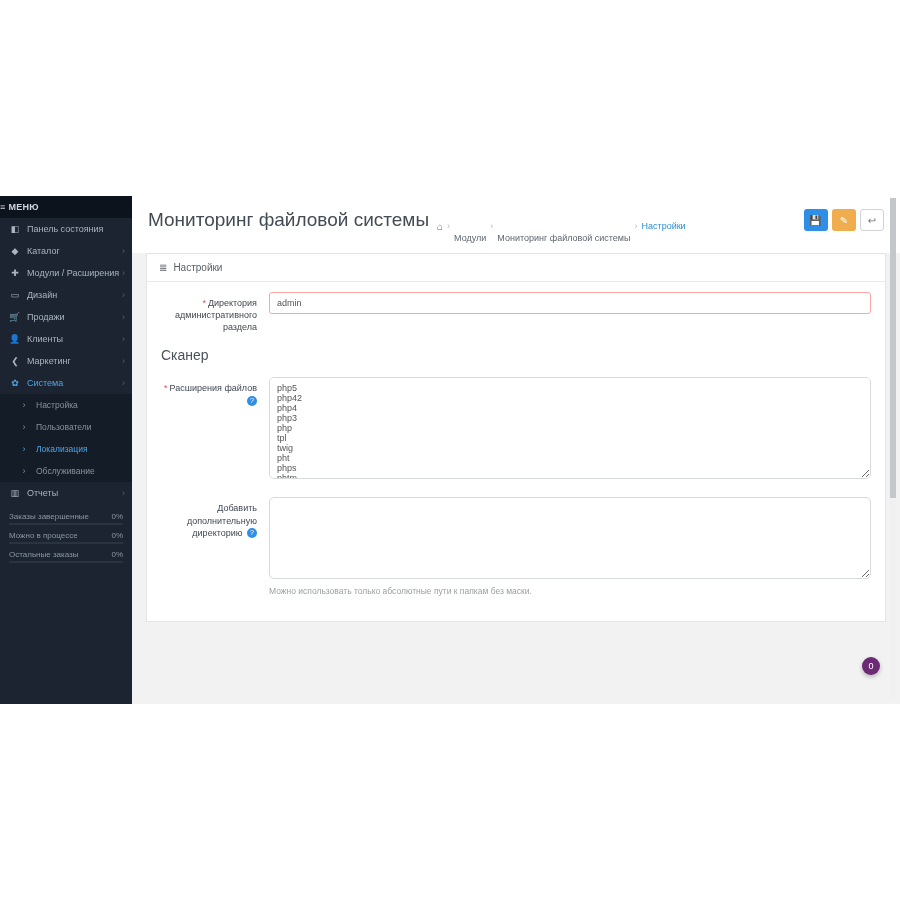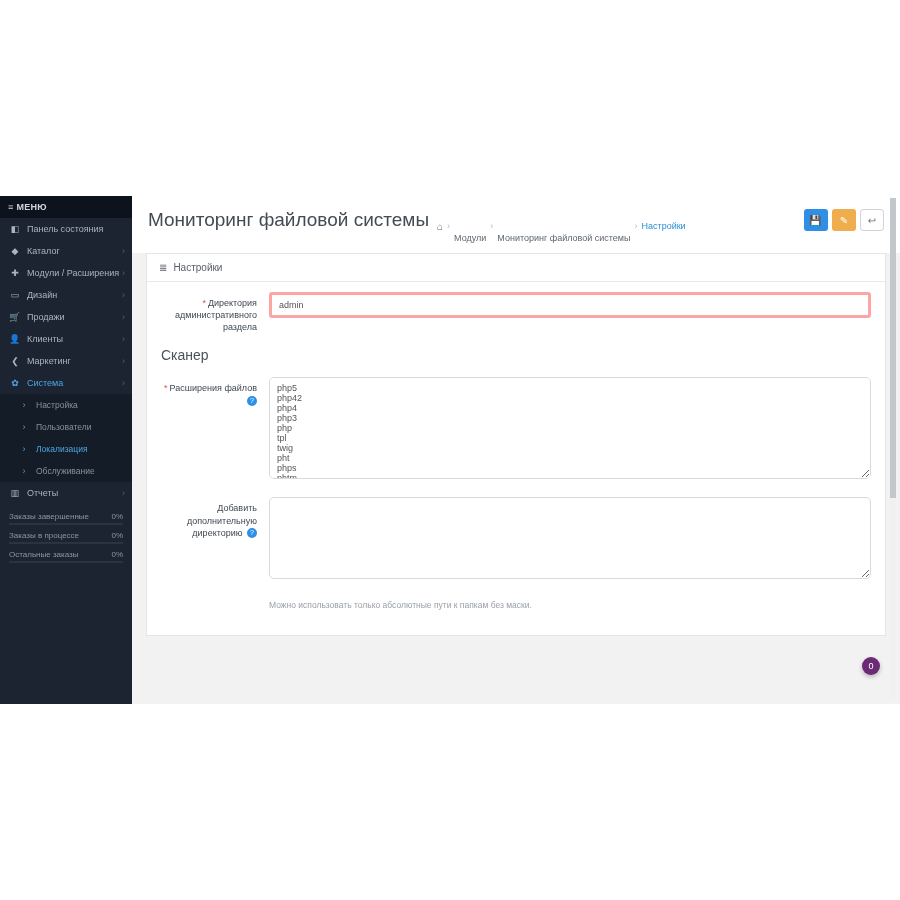--- a/index.html
+++ b/index.html
@@ -1,19 +1,19 @@
 <!DOCTYPE html>
 <html><head>
 <meta charset="utf-8">
 <style>
 * { margin: 0; padding: 0; box-sizing: border-box; font-family: Arial, Helvetica, sans-serif; }
 body { background: #fff; width: 900px; height: 900px; position: relative; overflow: hidden; }
 .app-wrapper { position: absolute; top: 196px; left: 0; width: 900px; height: 508px; display: flex; background: #fff; }
 .sidebar { width: 132px; background: #1b2430; color: #aab4c1; font-size: 9px; display: flex; flex-direction: column; overflow: hidden; }
-.menu-header { background: #0d131c; padding: 6px 8px; font-size: 9px; color: #d0d6dd; font-weight: bold; letter-spacing: 0.3px; }
+.menu-header { background: #0d131c; padding: 6px 0; font-size: 9px; color: #d0d6dd; font-weight: bold; letter-spacing: 0.3px; }
 .sidebar ul { list-style: none; }
 .sidebar li { display: flex; align-items: center; padding: 6px 9px; color: #aab4c1; cursor: pointer; position: relative; white-space: nowrap; overflow: hidden; }
 .sidebar li.active { color: #4ea4e4; }
 .sidebar li.section-active { color: #4ea4e4; }
 .sidebar li .ic { width: 12px; display: inline-flex; justify-content: center; margin-right: 6px; font-size: 9px; }
 .sidebar li.has-sub::after { content: "›"; position: absolute; right: 7px; color: #566273; font-size: 9px; }
 .sidebar .sub li { padding-left: 18px; background: #131c27; color: #87909c; font-size: 8.5px; }
 .sidebar .sub li.active { color: #4ea4e4; }
 .stats { padding: 8px 9px; font-size: 8px; color: #8c96a4; }
 .stats .row { display: flex; justify-content: space-between; margin-bottom: 2px; }
@@ -34,23 +34,23 @@
 .btn-orange { background: #f0ad4e; }
 .btn-grey { background: #fff; color: #6b7077; border: 1px solid #d0d4d8; }
 .panel { margin: 0 14px 10px 14px; background: #fff; border: 1px solid #e2e4e7; }
 .panel-head { border-bottom: 1px solid #e8eaec; padding: 8px 12px; font-size: 10px; color: #5a6069; display:flex; align-items:center; gap:6px;}
 .panel-body { padding: 10px 14px; }
 .section-title { font-size: 14px; color: #4a525b; margin: 6px 0 14px 0; font-weight: 400;}
 .form-row { display: flex; margin-bottom: 14px; }
 .form-row .lbl { width: 108px; text-align: right; padding-right: 12px; font-size: 9px; color: #404852; padding-top: 5px; line-height: 1.35;}
 .form-row .lbl .req { color: #d9534f; margin-right: 2px; }
 .form-row .ctrl { flex: 1; }
-.form-row input[type=text] { width: 100%; border: 3px solid #fca5a5; border-radius: 3px; padding: 5px 7px; font-size: 9px; color: #555; }
+.form-row input[type=text] { width: 100%; border: 1px solid #fca5a5; border-radius: 3px; padding: 5px 7px; font-size: 9px; color: #555; }
 .form-row textarea { width: 100%; border: 1px solid #d7dadd; border-radius: 5px; padding: 5px 7px; font-size: 9px; color: #555; resize: vertical; overflow-y: scroll;}
-.help { font-size: 8.5px; color: #9aa0a6; margin-top: 17px; line-height: 1.3;}
+.help { font-size: 8.5px; color: #9aa0a6; margin-top: 3px; line-height: 1.3;}
 .info-ic { display: inline-block; width: 10px; height: 10px; background: #2f8fe6; border-radius: 50%; color: #fff; font-size: 7px; text-align: center; line-height: 10px; margin-left: 2px; vertical-align: middle;}
 .badge-float { position: absolute; right: 20px; bottom: 225px; width: 18px; height: 18px; border-radius: 50%; background: #6b2a73; color: #fff; font-size: 9px; display: flex; align-items: center; justify-content: center; box-shadow: 0 2px 4px rgba(0,0,0,0.25); }
 .vscroll { position: absolute; right: 4px; top: 198px; width: 6px; height: 500px; background: #f0f0f0; }
 .vscroll .thumb{ width:100%; background:#c3c6ca; height:300px; }
 .ic-hamb::before{content:"≡";}
 </style>
 </head>
 <body>
 
 <div class="app-wrapper">
@@ -116,21 +116,21 @@
     </ul>
     <div class="stats">
       <div class="row">
           <span>Заказы завершенные</span>
           <span>0%</span>
         </div>
       <div class="bar">
           <span></span>
         </div>
       <div class="row">
-          <span>Заказы в процессе</span>
+          <span>Можно в процессе</span>
           <span>0%</span>
         </div>
       <div class="bar">
           <span></span>
         </div>
       <div class="row">
           <span>Остальные заказы</span>
           <span>0%</span>
         </div>
       <div class="bar">

